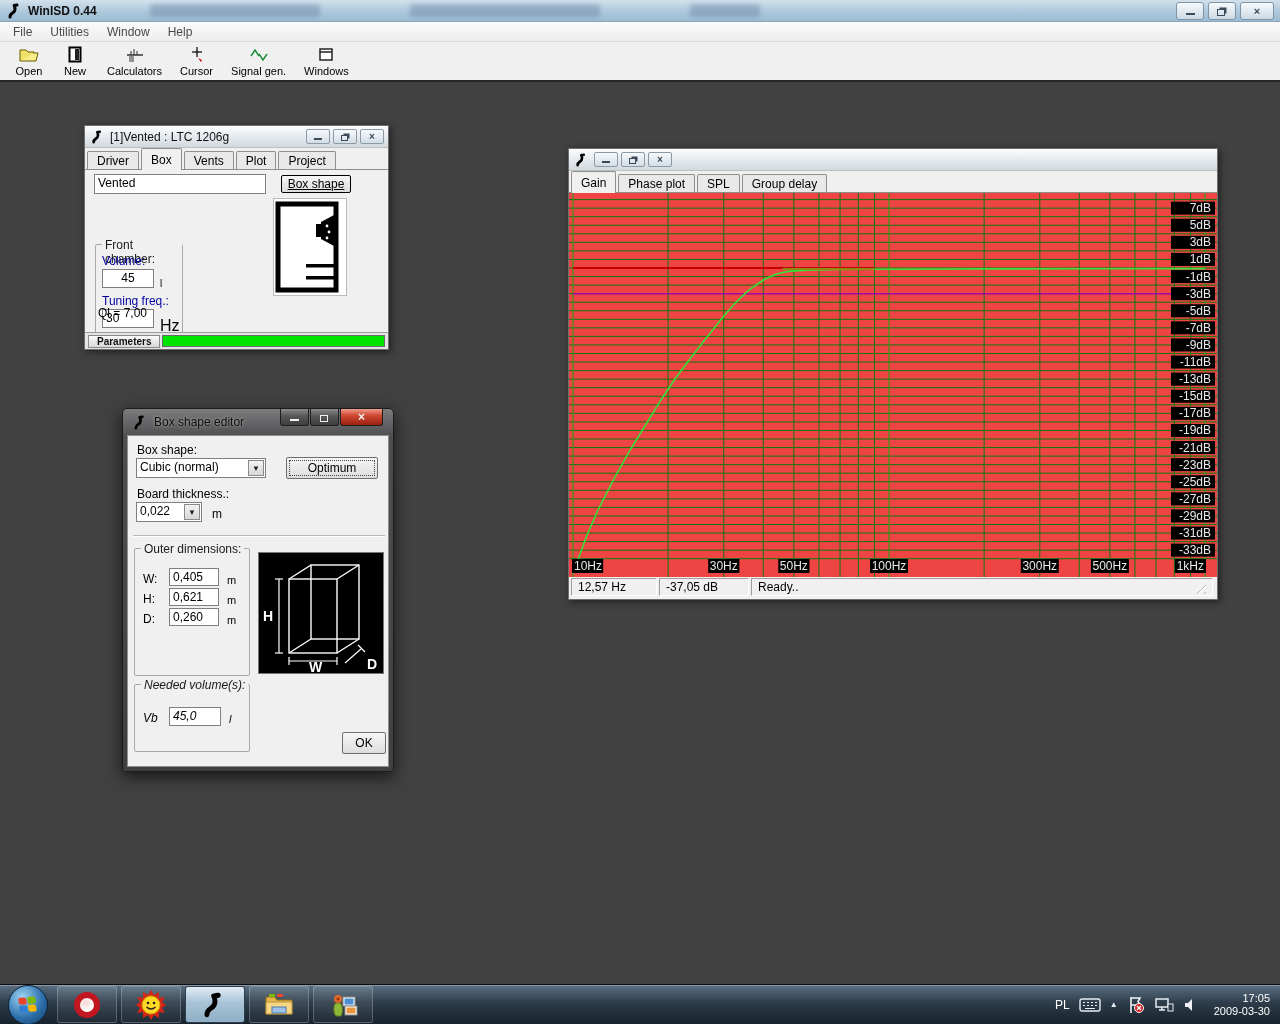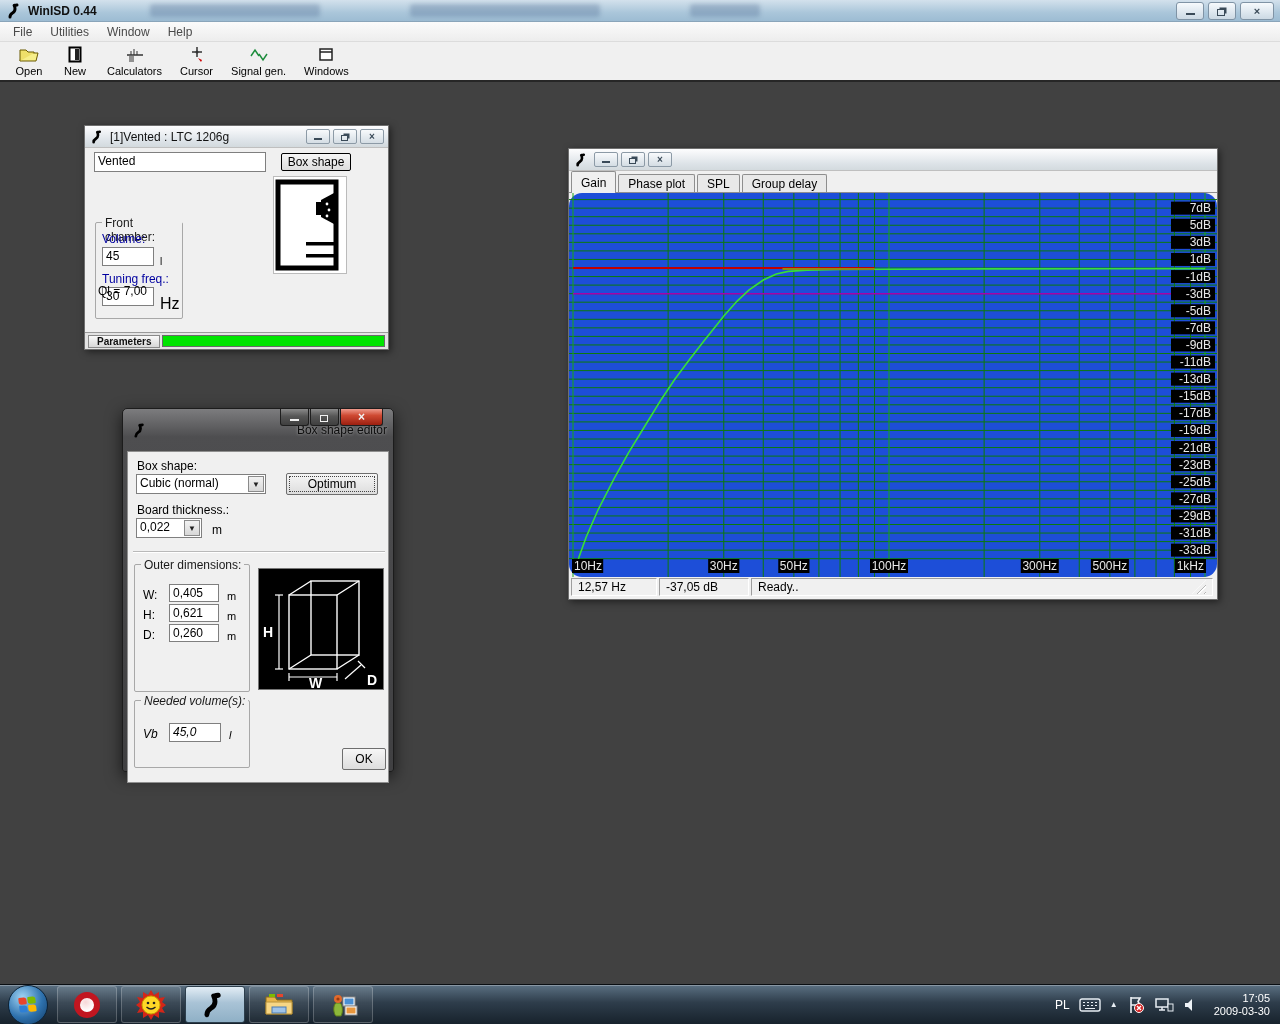--- a/index.html
+++ b/index.html
@@ -48,54 +48,54 @@
 
   .tabstrip { display:flex; align-items:flex-end; height:22px; padding:0 2px; background:#f0f0f0; position:relative; }
   .tabstrip::after { content:""; position:absolute; left:0; right:0; bottom:0; height:1px; background:#8e8e8e; }
   .tab { font-size:12px; color:#000; background:#e9e9e9; border:1px solid #8e8e8e; border-bottom:none;
     border-radius:2px 2px 0 0; padding:2px 9px 3px; margin-right:2px; height:19px; position:relative; }
   .tab.active { background:#f0f0f0; height:22px; padding-top:4px; z-index:3; }
 
   .field { background:#fff; border:1px solid #7f7f7f; font-size:12px; padding:1px 3px; color:#000; }
   .btn { background:linear-gradient(#f6f6f6,#dddddd); border:1px solid #6e6e6e; border-radius:2px;
     font-size:12px; color:#000; display:flex; align-items:center; justify-content:center; }
-  .btn.default { border-color:#000; }
+  .btn.default { border-color:#000;text-decoration:underline; }
   .btn.focusdots { outline:1px dotted #444; outline-offset:-4px; }
 
   .groupbox { border:1px solid #a8a8a8; border-radius:2px; }
   .gb-legend { position:absolute; top:-7px; left:6px; background:#f0f0f0; padding:0 3px; font-size:12px; color:#1a1a1a; }
   .blue-label { color:#0000a0; font-size:12px; }
   .plain-label { color:#000; font-size:12px; }
 
   .status-strip { position:absolute; left:0; right:0; bottom:0; height:17px; background:#e4e4e4;
     border-top:1px solid #9a9a9a; display:flex; align-items:center; padding:1px 3px; }
   .param-tab { font-size:10px; font-weight:bold; color:#111; background:linear-gradient(#fafafa,#d8d8d8);
     border:1px solid #8a8a8a; padding:0 8px; height:13px; line-height:12px; }
   .progress-green { flex:1; height:12px; margin-left:2px; background:#00e400; border:1px solid #6a6a6a; }
 
   
   .aero-win { border:1px solid #1c1c1c; border-radius:5px 5px 3px 3px; padding:0 4px 4px;
     background:linear-gradient(#7c7c7e,#4e4e50 28px,#404042); box-shadow:0 5px 16px rgba(0,0,0,.65); }
-  .aero-title { height:42px; display:flex; align-items:center; padding:0 2px;justify-content:space-between; }
+  .aero-title { height:26px; display:flex; align-items:center; padding:0 2px; }
   .aero-title .wicon { width:15px; height:15px; margin:0 6px 0 4px; }
   .aero-title .wtitle { font-size:12px; color:#0d0d0d; text-shadow:0 0 3px rgba(255,255,255,.5); }
   .aero-ctrls { position:absolute; top:0; right:10px; display:flex; gap:1px; }
   .a-btn { width:29px; height:17px; border:1px solid #1e1e1e; border-top:none; border-radius:0 0 3px 3px;
     background:linear-gradient(#8a8a8a,#565656 45%,#3f3f3f); display:flex; align-items:center; justify-content:center; color:#f2f2f2; }
   .a-btn .glyph-min { width:9px; height:2px; background:#f2f2f2; margin-top:5px; }
   .a-btn .glyph-restore { width:8px; height:7px; border-color:#f2f2f2; box-shadow:none; }
   .a-btn.close { width:43px; background:linear-gradient(#ef9a8c,#cf4a33 40%,#9c1f10); }
   .a-btn .glyph-x { font-size:12px; font-weight:bold; }
   .aero-content { background:#f0f0f0; border:1px solid #8f8f8f; position:relative; }
   .sep-line { border-top:1px solid #b9b9b9; border-bottom:1px solid #fff; height:0; }
 
   .black-panel { background:#000; border:1px solid #777; }
 
   
-  .plot-area { position:relative; background:#1d4ed8;border-radius:13px; }
+  .plot-area { position:relative; background:#ef4444; }
   .statusbar { height:20px; background:#f0f0f0; display:flex; align-items:stretch; padding:1px 2px; font-size:12px; }
   .sb-panel { border:1px solid; border-color:#9d9d9d #ffffff #ffffff #9d9d9d; padding:1px 6px; margin-right:2px;
     color:#000; white-space:nowrap; }
   .sb-grip { width:14px; align-self:flex-end; height:14px;
     background:repeating-linear-gradient(135deg,transparent 0 3px,#b5b5b5 3px 4px,#fff 4px 5px); clip-path:polygon(100% 0,100% 100%,0 100%); }
 
   
   .taskbar { left:0; top:984px; width:1280px; height:40px;
     background:linear-gradient(#5b7082,#2e3d4b 45%,#17222c); border-top:1px solid #0a0e12;
     box-shadow:inset 0 1px 0 rgba(255,255,255,.28); display:flex; align-items:center; }
@@ -220,28 +220,35 @@
             <span class="glyph-min"></span>
           </div>
         <div class="mini-btn">
             <span class="glyph-restore"></span>
           </div>
         <div class="mini-btn">
             <span class="glyph-x">×</span>
           </div>
       </div>
     </div>
+    <div class="tabstrip">
+      <div class="tab">Driver</div>
+      <div class="tab active">Box</div>
+      <div class="tab">Vents</div>
+      <div class="tab">Plot</div>
+      <div class="tab">Project</div>
+    </div>
     <div style="position:relative;height:161px;">
       <div class="abs field" style="left:9px;top:4px;width:172px;height:20px;">Vented</div>
       <div class="abs btn default" style="left:196px;top:5px;width:70px;height:18px;">Box shape</div>
 
       <div class="abs groupbox" style="left:10px;top:30px;width:88px;height:97px;margin-top:44px;">
         <span class="gb-legend">Front chamber:</span>
         <span class="abs blue-label" style="left:6px;top:9px;">Volume:</span>
-        <div class="abs field" style="left:6px;top:24px;width:52px;height:19px;">45</div>
+        <div class="abs field" style="left:6px;top:24px;width:52px;height:19px;text-align:center;">45</div>
         <span class="abs plain-label" style="left:64px;top:33px;font-size:10px;">l</span>
         <span class="abs blue-label" style="left:6px;top:49px;white-space:nowrap;">Tuning freq.:</span>
         <div class="abs field" style="left:6px;top:64px;width:52px;height:19px;">30</div>
         <span class="abs plain-label" style="left:64px;top:72px;font-size:16px;">Hz</span>
       </div>
 
       <div class="abs" style="left:188px;top:28px;width:74px;height:98px;background:#fff;border:1px solid #bbb;">
         <svg width="72" height="96" viewBox="0 0 72 96">
           <rect x="4" y="5" width="58" height="86" fill="#fff" stroke="#000" stroke-width="5"></rect>
           <polygon points="60,16 47,23 47,40 60,47" fill="#000"></polygon>

